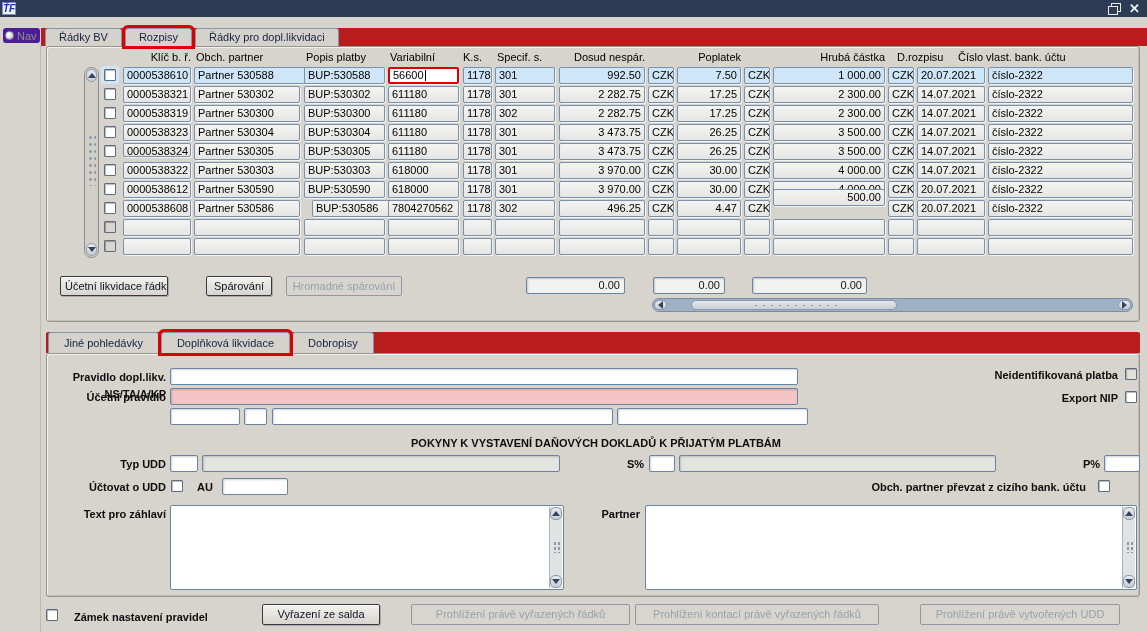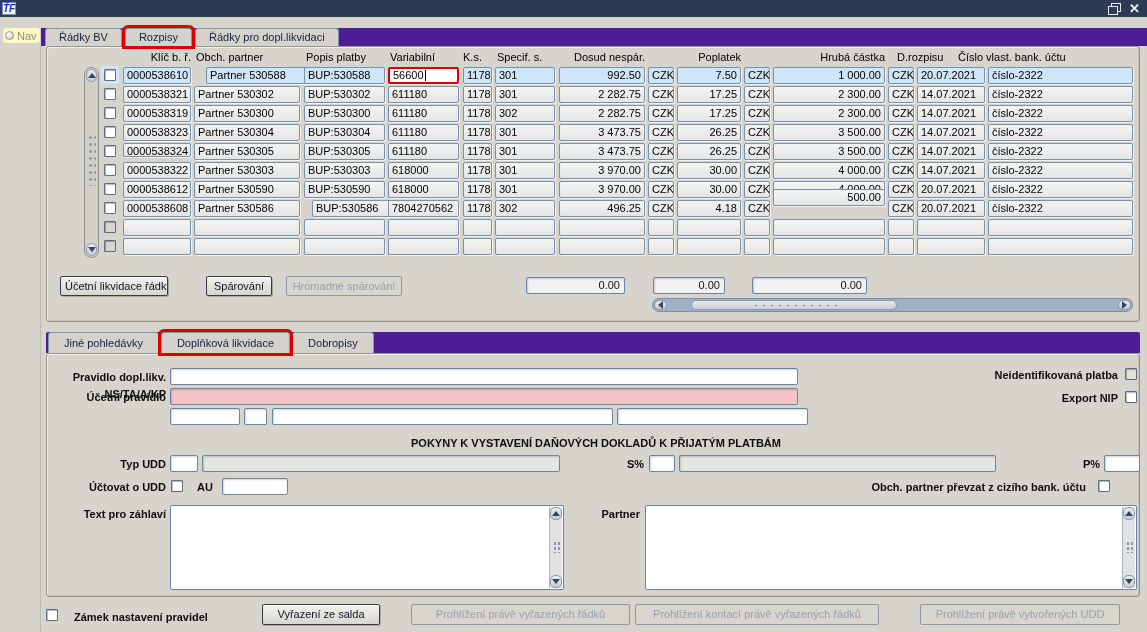--- a/index.html
+++ b/index.html
@@ -14,27 +14,27 @@
   .app-icon { width:14px; height:13px; margin-left:2px; background:#eef0f6; color:#1634b5;
     font-weight:bold; font-style:italic; font-size:10px; line-height:12px; text-align:center;
     border:1px solid #8availa0;border:1px solid #7d8fb3; }
   .title-text { margin-left:6px; font-size:11px; white-space:nowrap; }
   .win-controls { margin-left:auto; display:flex; align-items:center; gap:9px; margin-right:7px; }
   .restore-icon { position:relative; width:12px; height:11px; cursor:default; }
   .restore-icon::before { content:""; position:absolute; left:3px; top:0; width:8px; height:7px; border:1px solid #e8e8e8; }
   .restore-icon::after  { content:""; position:absolute; left:0; top:3px; width:8px; height:7px; border:1px solid #e8e8e8; background:#2c3c55; }
   .close-icon { font-size:13px; font-weight:bold; line-height:11px; color:#eee; cursor:default; }
   
-  .nav-pill { position:absolute; left:3px; top:28px; width:37px; height:15px; background:#fef9c3;
+  .nav-pill { position:absolute; left:3px; top:28px; width:37px; height:15px; background:#4c1d95;
     border-radius:3px; display:flex; align-items:center; gap:3px; padding-left:2px; color:#8d8d8d; }
   .radio-icon { width:9px; height:9px; border-radius:50%; border:1px solid #9a9a9a;
     background:radial-gradient(circle at 35% 35%, #ffffff 20%, #a9a9a9); }
   .v-divider { position:absolute; left:40px; top:46px; width:1px; height:586px; background:#bdbab2; }
   
-  .tabstrip { position:absolute; background:#4c1d95; display:flex; align-items:flex-end; }
+  .tabstrip { position:absolute; background:#b91c1c; display:flex; align-items:flex-end; }
   #topTabs  { left:41px; top:28px; width:1106px; height:18px; padding-left:4px; gap:3px; }
   #lowTabs  { left:46px; top:332px; width:1094px; height:21px; padding-left:2px; gap:2px; border-radius:2px 2px 0 0; }
   .tab { height:100%; background:#d5d2cb; border:1px solid #8495a8; border-bottom:none;
     border-radius:3px 3px 0 0; padding:0 13px; color:#152244; white-space:nowrap; }
   #topTabs .tab { line-height:17px; }
   #lowTabs .tab { line-height:20px; padding:0 15px; }
   .tab.hl { outline:3px solid #dd0000; z-index:5; }
   
   .panel { position:absolute; background:#d7d4cd; border:1px solid #95958f; border-radius:3px;
     box-shadow: inset 1px 1px 0 #f2f1ec, inset -1px -1px 0 #c2bfb8; }
@@ -136,21 +136,21 @@
     <div class="th" style="left: 463px; top: 51px; width: 40px; height: 13px; position: absolute;">K.s.</div>
     <div class="th" style="left: 497px; top: 51px; width: 60px; height: 13px; position: absolute;">Specif. s.</div>
     <div class="th r" style="left: 559px; top: 51px; width: 86px; height: 13px; position: absolute;">Dosud nespár.</div>
     <div class="th r" style="left: 677px; top: 51px; width: 64px; height: 13px; position: absolute;">Poplatek</div>
     <div class="th r" style="left: 773px; top: 51px; width: 112px; height: 13px; position: absolute;">Hrubá částka</div>
     <div class="th" style="left: 897px; top: 51px; width: 68px; height: 13px; position: absolute;">D.rozpisu</div>
     <div class="th" style="left: 958px; top: 51px; width: 172px; height: 13px; position: absolute;">Číslo vlast. bank. účtu</div>
     <div class="cbwrap" style="left: 101px; top: 66px; width: 18px; height: 18px; position: absolute;"></div>
     <div class="checkbox" style="left: 104px; top: 69px; width: 12px; height: 12px; position: absolute;"></div>
     <div class="cell num sel" style="left: 123px; top: 67px; width: 68px; height: 17px; position: absolute;">0000538610</div>
-    <div class="cell sel" style="left: 206px; top: 67px; width: 124px; height: 17px; position: absolute;">Partner 530588</div>
+    <div class="cell sel" style="left: 194px; top: 67px; width: 124px; height: 17px; position: absolute;">Partner 530588</div>
     <div class="cell sel" style="left: 304px; top: 67px; width: 81px; height: 17px; position: absolute;">BUP:530588</div>
     <div class="cell sel focus" style="left: 388px; top: 67px; width: 71px; height: 17px; position: absolute;">56600<span class="caret"></span></div>
     <div class="cell sel" style="left: 463px; top: 67px; width: 29px; height: 17px; position: absolute;">1178</div>
     <div class="cell sel" style="left: 495px; top: 67px; width: 60px; height: 17px; position: absolute;">301</div>
     <div class="cell num sel" style="left: 559px; top: 67px; width: 86px; height: 17px; position: absolute;">992.50</div>
     <div class="cell sel" style="left: 648px; top: 67px; width: 26px; height: 17px; position: absolute;">CZK</div>
     <div class="cell num sel" style="left: 677px; top: 67px; width: 64px; height: 17px; position: absolute;">7.50</div>
     <div class="cell sel" style="left: 744px; top: 67px; width: 26px; height: 17px; position: absolute;">CZK</div>
     <div class="cell num sel" style="left: 773px; top: 67px; width: 112px; height: 17px; position: absolute;">1 000.00</div>
     <div class="cell sel" style="left: 888px; top: 67px; width: 26px; height: 17px; position: absolute;">CZK</div>
@@ -248,21 +248,21 @@
     <div class="cell" style="left: 988px; top: 181px; width: 145px; height: 17px; position: absolute;">číslo-2322</div>
     <div class="checkbox" style="left: 104px; top: 202px; width: 12px; height: 12px; position: absolute;"></div>
     <div class="cell num" style="left: 123px; top: 200px; width: 68px; height: 17px; position: absolute;">0000538608</div>
     <div class="cell" style="left: 194px; top: 200px; width: 106px; height: 17px; position: absolute;">Partner 530586</div>
     <div class="cell" style="left: 304px; top: 200px; width: 81px; height: 17px; position: absolute; margin-left: 8px;">BUP:530586</div>
     <div class="cell" style="left: 388px; top: 200px; width: 71px; height: 17px; position: absolute;">7804270562</div>
     <div class="cell" style="left: 463px; top: 200px; width: 29px; height: 17px; position: absolute;">1178</div>
     <div class="cell" style="left: 495px; top: 200px; width: 60px; height: 17px; position: absolute;">302</div>
     <div class="cell num" style="left: 559px; top: 200px; width: 86px; height: 17px; position: absolute;">496.25</div>
     <div class="cell" style="left: 648px; top: 200px; width: 26px; height: 17px; position: absolute;">CZK</div>
-    <div class="cell num" style="left: 677px; top: 200px; width: 64px; height: 17px; position: absolute;">4.18</div>
+    <div class="cell num" style="left: 677px; top: 200px; width: 64px; height: 17px; position: absolute;">4.47</div>
     <div class="cell" style="left: 744px; top: 200px; width: 26px; height: 17px; position: absolute;">CZK</div>
     <div class="cell num" style="left: 773px; top: 189px; width: 112px; height: 17px; position: absolute;">500.00</div>
     <div class="cell" style="left: 888px; top: 200px; width: 26px; height: 17px; position: absolute;">CZK</div>
     <div class="cell" style="left: 917px; top: 200px; width: 68px; height: 17px; position: absolute;">20.07.2021</div>
     <div class="cell" style="left: 988px; top: 200px; width: 145px; height: 17px; position: absolute;">číslo-2322</div>
     <div class="checkbox dis" style="left: 104px; top: 221px; width: 12px; height: 12px; position: absolute;"></div>
     <div class="cell num" style="left: 123px; top: 219px; width: 68px; height: 17px; position: absolute;"></div>
     <div class="cell" style="left: 194px; top: 219px; width: 106px; height: 17px; position: absolute;"></div>
     <div class="cell" style="left: 304px; top: 219px; width: 81px; height: 17px; position: absolute;"></div>
     <div class="cell" style="left: 388px; top: 219px; width: 71px; height: 17px; position: absolute;"></div>

